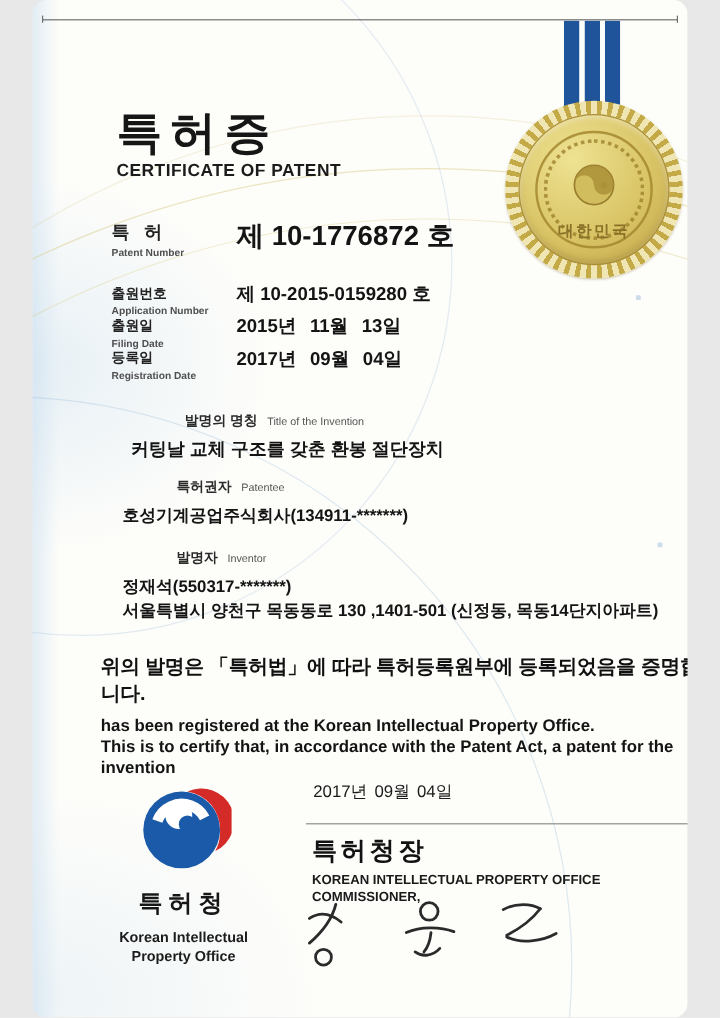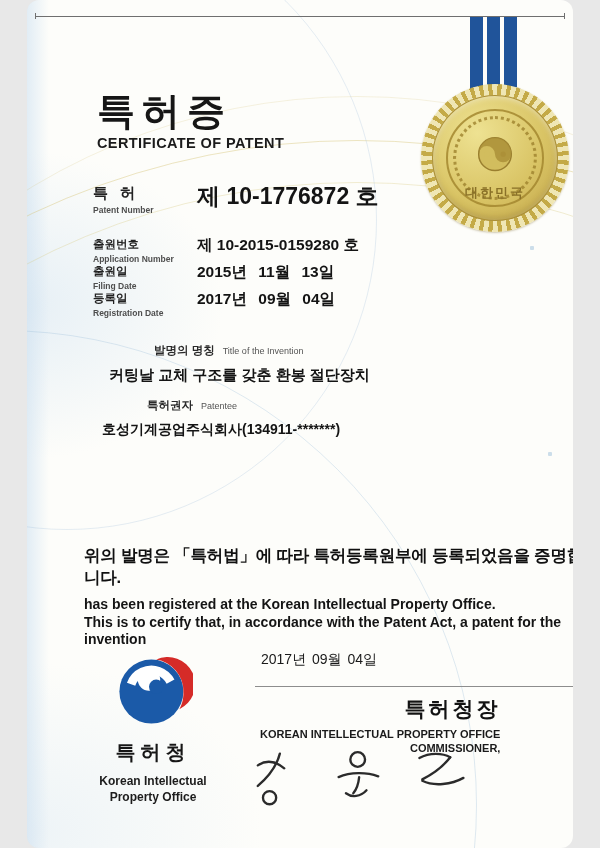--- a/index.html
+++ b/index.html
@@ -84,21 +84,21 @@
   .sect-inventor { left:75px; top:457px; }
 
   
   .statement { position:absolute; left:57px; top:545px; width:510px; }
   .statement .st-ko { font-size:16.5px; font-weight:bold; color:#101010; letter-spacing:-.2px; }
   .statement .st-en { font-size:14px; font-weight:bold; color:#141414; margin-top:7px; line-height:1.25; }
 
   
   .issue-date { position:absolute; left:234px; top:651px; font-size:14px; color:#1a1a1a; word-spacing:2px; }
   .rule { position:absolute; left:228px; top:686px; width:364px; height:1px; background:#8d8d8d; }
-  .commissioner { position:absolute; left:233px; top:695px;text-align:right; }
+  .commissioner { position:absolute; left:233px; top:695px; }
   .commissioner .c-ko { font-size:21px; font-weight:bold; letter-spacing:3px; color:#121212; }
   .commissioner .c-en { font-size:11px; font-weight:bold; color:#1a1a1a; margin-top:4px; line-height:1.3; }
   .signature { position:absolute; left:222px; top:744px; width:235px; height:78px; }
   .signature svg { width:100%; height:100%; }
   .signature path, .signature circle { fill:none; stroke:#2b2b2b; stroke-width:3.2; stroke-linecap:round; stroke-linejoin:round; }
 
   
   .agency { position:absolute; left:58px; top:650px; width:136px; text-align:center; }
   .agency .mark { width:80px; height:80px; margin:0 auto; display:block; }
   .agency .a-ko { font-size:20px; font-weight:bold; letter-spacing:5px; margin-top:9px; color:#161616; }
@@ -179,20 +179,30 @@
   <div class="sect sect-patentee">
     <div class="slab">
       <span class="s-ko">특허권자</span>
       <span class="s-en">Patentee</span>
     </div>
     <div class="body">
       <div>호성기계공업주식회사(134911-*******)</div>
     </div>
   </div>
 
+  <div class="sect sect-inventor">
+    <div class="slab">
+      <span class="s-ko">발명자</span>
+      <span class="s-en">Inventor</span>
+    </div>
+    <div class="body">
+      <div>정재석(550317-*******)</div>
+      <div>서울특별시 양천구 목동동로 130 ,1401-501 (신정동, 목동14단지아파트)</div>
+    </div>
+  </div>
 
   <div class="statement">
     <div class="st-ko">위의 발명은 「특허법」에 따라 특허등록원부에 등록되었음을 증명합니다.</div>
     <div class="st-en">
       <div>has been registered at the Korean Intellectual Property Office.</div>
       <div>This is to certify that, in accordance with the Patent Act, a patent for the invention</div>
     </div>
   </div>
 
   <div class="issue-date">2017년 09월 04일</div>

